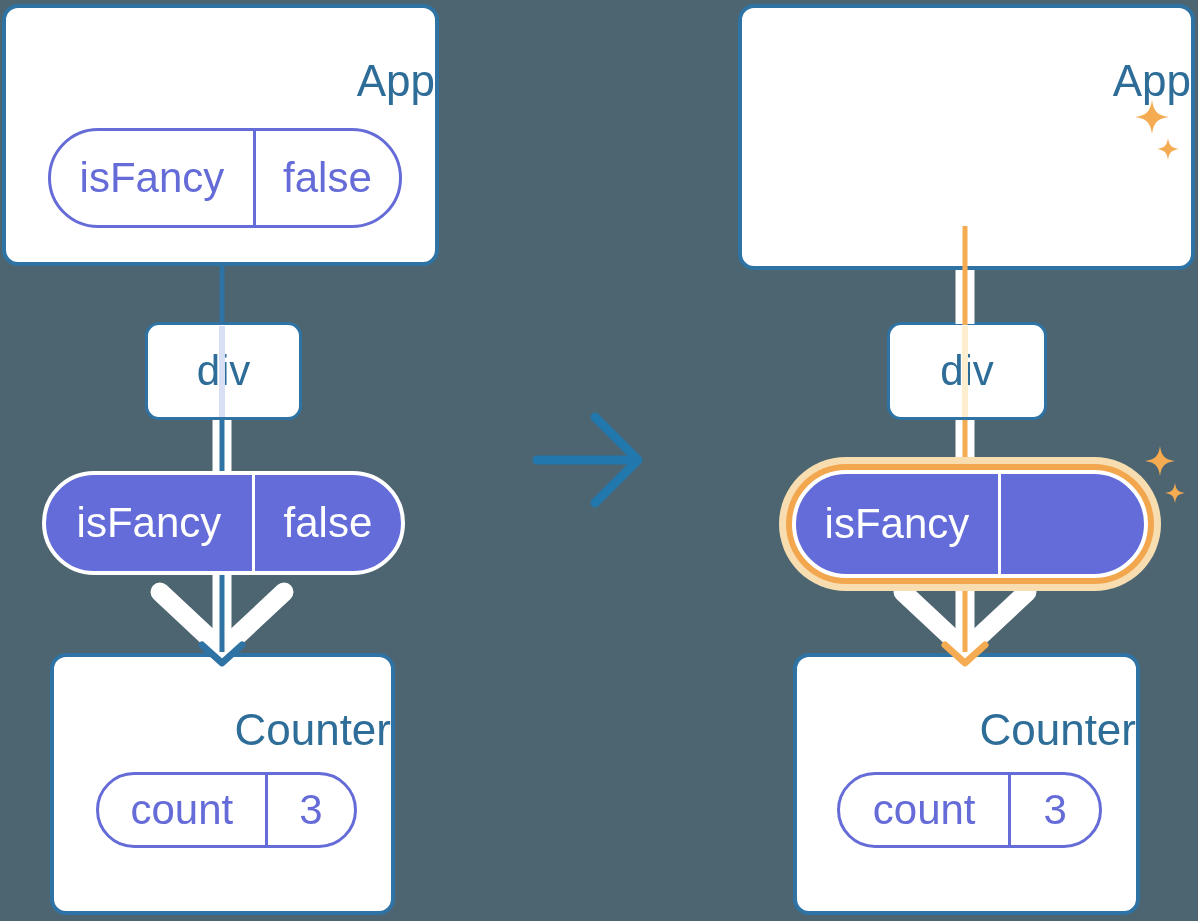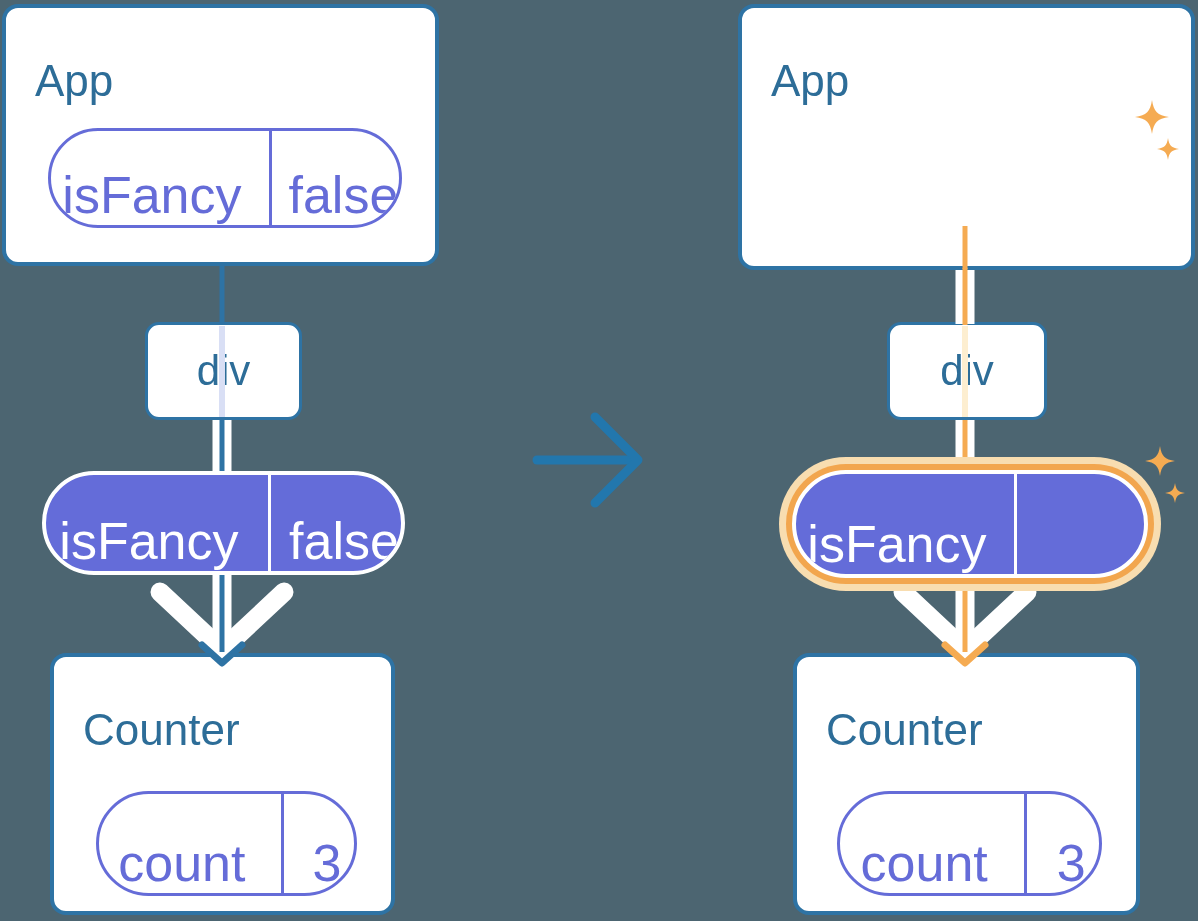--- a/index.html
+++ b/index.html
@@ -21,42 +21,42 @@
     border:4px solid var(--blue-border);border-radius:16px;z-index:1;
   }
   .card-app-left{left:2px;top:4px;width:437px;height:262px}
   .card-div-left{left:145px;top:322px;width:157px;height:98px;border-width:3px;border-radius:14px}
   .card-counter-left{left:50px;top:653px;width:345px;height:262px}
   .card-app-right{left:738px;top:4px;width:457px;height:266px}
   .card-div-right{left:887px;top:322px;width:160px;height:98px;border-width:3px;border-radius:14px}
   .card-counter-right{left:793px;top:653px;width:347px;height:262px}
 
   .card-title{
-    position:absolute;left:0;right:0;top:48px;text-align:left;
+    position:absolute;left:0;right:0;top:48px;text-align:right;
     font-size:44px;font-weight:500;color:var(--teal-text);z-index:3;margin-left:29px;
   }
   .div-label{
     position:absolute;inset:0;display:flex;align-items:center;justify-content:center;
     font-size:42px;font-weight:500;color:var(--teal-text);z-index:3;
   }
 
   .pill{
-    position:absolute;display:flex;align-items:flex-end;
-    border-radius:999px;z-index:3;font-size:52px;overflow:hidden;gap:16px;
+    position:absolute;display:flex;align-items:center;
+    border-radius:999px;z-index:3;font-size:42px;overflow:hidden;
   }
   .pill .cell{display:flex;align-items:center;justify-content:center}
   .pill .name{flex:0 0 58%}
   .pill .val{flex:1 1 auto}
   .pill .divider{flex:0 0 auto;width:3px;align-self:stretch;background:currentColor}
   .bold{font-weight:700}
 
   
   .pill-outline{border:3px solid var(--purple-text);color:var(--purple-text);background:var(--card)}
   .pill-app-left{left:42px;top:120px;width:354px;height:100px}
-  .pill-counter{left:42px;top:134px;width:261px;height:105px}
+  .pill-counter{left:42px;top:115px;width:261px;height:76px}
   .pill-counter .name{flex-basis:65%}
   .pill-counter-right{left:40px;width:265px}
 
   
   .pill-solid{background:var(--indigo-fill);border:4px solid var(--white);color:var(--white)}
   .pill-solid-left{left:42px;top:471px;width:363px;height:104px}
   .pill-solid-right{
     left:792px;top:470px;width:356px;height:108px;
     box-shadow:0 0 0 6px var(--orange-strong),0 0 0 13px var(--orange-glow);
   }

